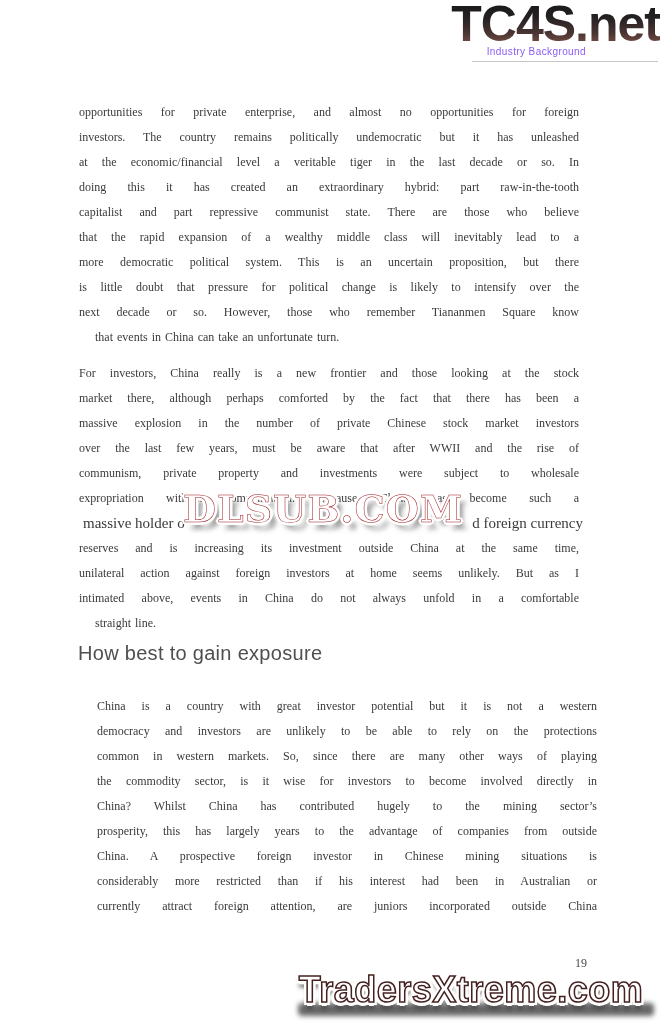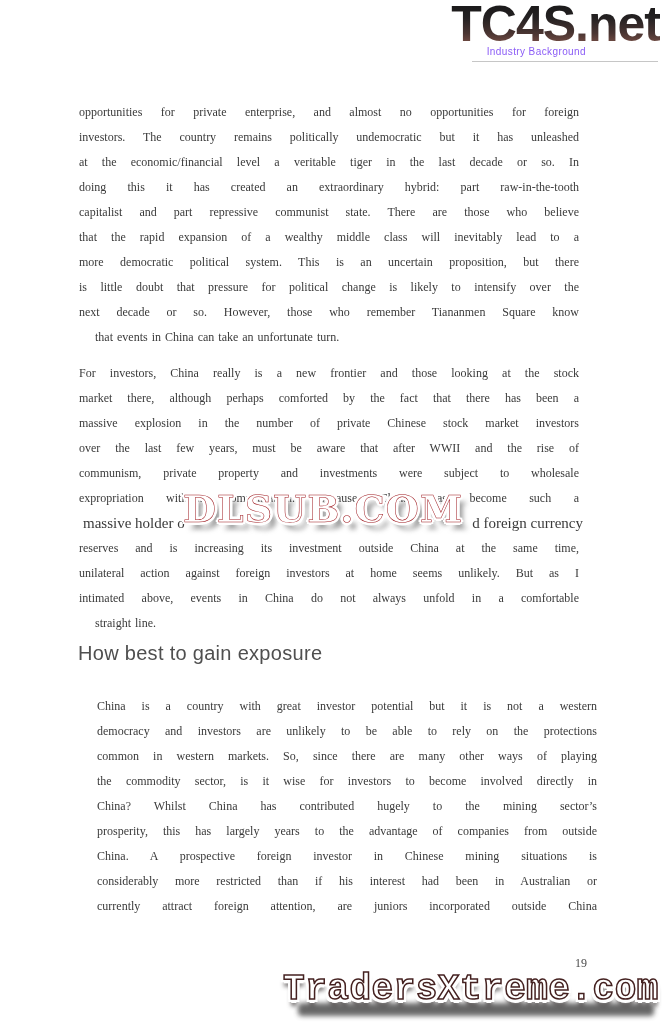--- a/index.html
+++ b/index.html
@@ -73,21 +73,21 @@
     font-size:12px;color:#4a4a4a;text-align:center;z-index:8;
   }
   .footer-smudge{
     position:absolute;left:298px;top:1003px;width:356px;height:13px;
     background:#4e4e4e;border-radius:4px;filter:blur(2.5px);opacity:0.85;
     z-index:2;
   }
   .brand-bottom{
     position:absolute;left:282px;top:968px;width:378px;height:44px;
     text-align:center;line-height:44px;
-    font-family:Liberation Mono, monospace;font-weight:bold;
+    font-family:Liberation Sans, sans-serif;font-weight:bold;
     font-size:36px;letter-spacing:0.5px;
     background:linear-gradient(180deg,#ec8a86 0%,#d55651 38%,#b62e2c 62%,#a52525 100%);
     -webkit-background-clip:text;background-clip:text;color:transparent;
     -webkit-text-stroke:1.5px #442120;
     text-shadow:
       -3px 0 0 #fff,3px 0 0 #fff,0 -3px 0 #fff,0 4px 0 #fff,
       -2px -2px 0 #fff,2px -2px 0 #fff,-3px 3px 0 #fff,3px 3px 0 #fff,
       0 7px 4px rgba(60,55,55,0.8);
     z-index:3;
   }

